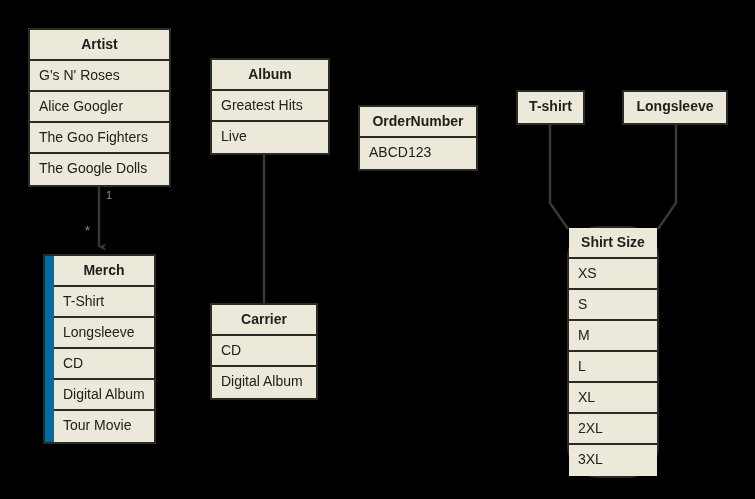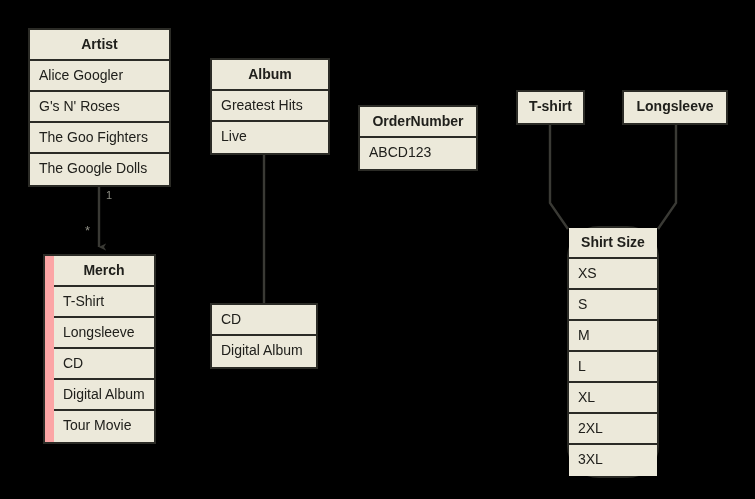--- a/index.html
+++ b/index.html
@@ -28,21 +28,21 @@
     top: 0;
     width: 755px;
     height: 499px;
     pointer-events: none;
   }
 
   .entity {
     position: absolute;
     box-sizing: border-box;
     border: 2px solid #2b2b26;
-    background: #fca5a5;
+    background: #0369a1;
   }
 
   .entity-header {
     box-sizing: border-box;
     background: #ece9da;
     color: #20201c;
     font-weight: bold;
     font-size: 14px;
     text-align: center;
     line-height: 29px;
@@ -100,42 +100,43 @@
 
     <line x1="264" y1="151" x2="264" y2="305" stroke="#3a3a35" stroke-width="2.4"></line>
 
     <path d="M 550 121 L 550 203 L 568 229" stroke="#3a3a35" stroke-width="2.4" fill="none"></path>
 
     <path d="M 676 121 L 676 203 L 658 229" stroke="#3a3a35" stroke-width="2.4" fill="none"></path>
   </svg>
 
   <div class="entity" style="left:28px; top:28px; width:143px;">
     <div class="entity-header">Artist</div>
+    <div class="entity-row">G's N' Roses</div>
     <div class="entity-row">Alice Googler</div>
-    <div class="entity-row">G's N' Roses</div>
     <div class="entity-row">The Goo Fighters</div>
     <div class="entity-row">The Google Dolls</div>
   </div>
 
   <div class="entity" style="left:43px; top:254px; width:113px;padding-left:9px;">
     <div class="entity-header">Merch</div>
     <div class="entity-row">T-Shirt</div>
     <div class="entity-row">Longsleeve</div>
     <div class="entity-row">CD</div>
     <div class="entity-row">Digital Album</div>
     <div class="entity-row">Tour Movie</div>
   </div>
 
   <div class="entity" style="left:210px; top:58px; width:120px;">
     <div class="entity-header">Album</div>
     <div class="entity-row">Greatest Hits</div>
     <div class="entity-row">Live</div>
   </div>
 
   <div class="entity" style="left:210px; top:303px; width:108px;">
+    <div class="entity-header">Carrier</div>
     <div class="entity-row">CD</div>
     <div class="entity-row">Digital Album</div>
   </div>
 
   <div class="entity" style="left:358px; top:77px; width:120px;margin-top:28px;">
     <div class="entity-header">OrderNumber</div>
     <div class="entity-row">ABCD123</div>
   </div>
 
   <div class="entity no-rows" style="left:516px; top:90px; width:69px;">

